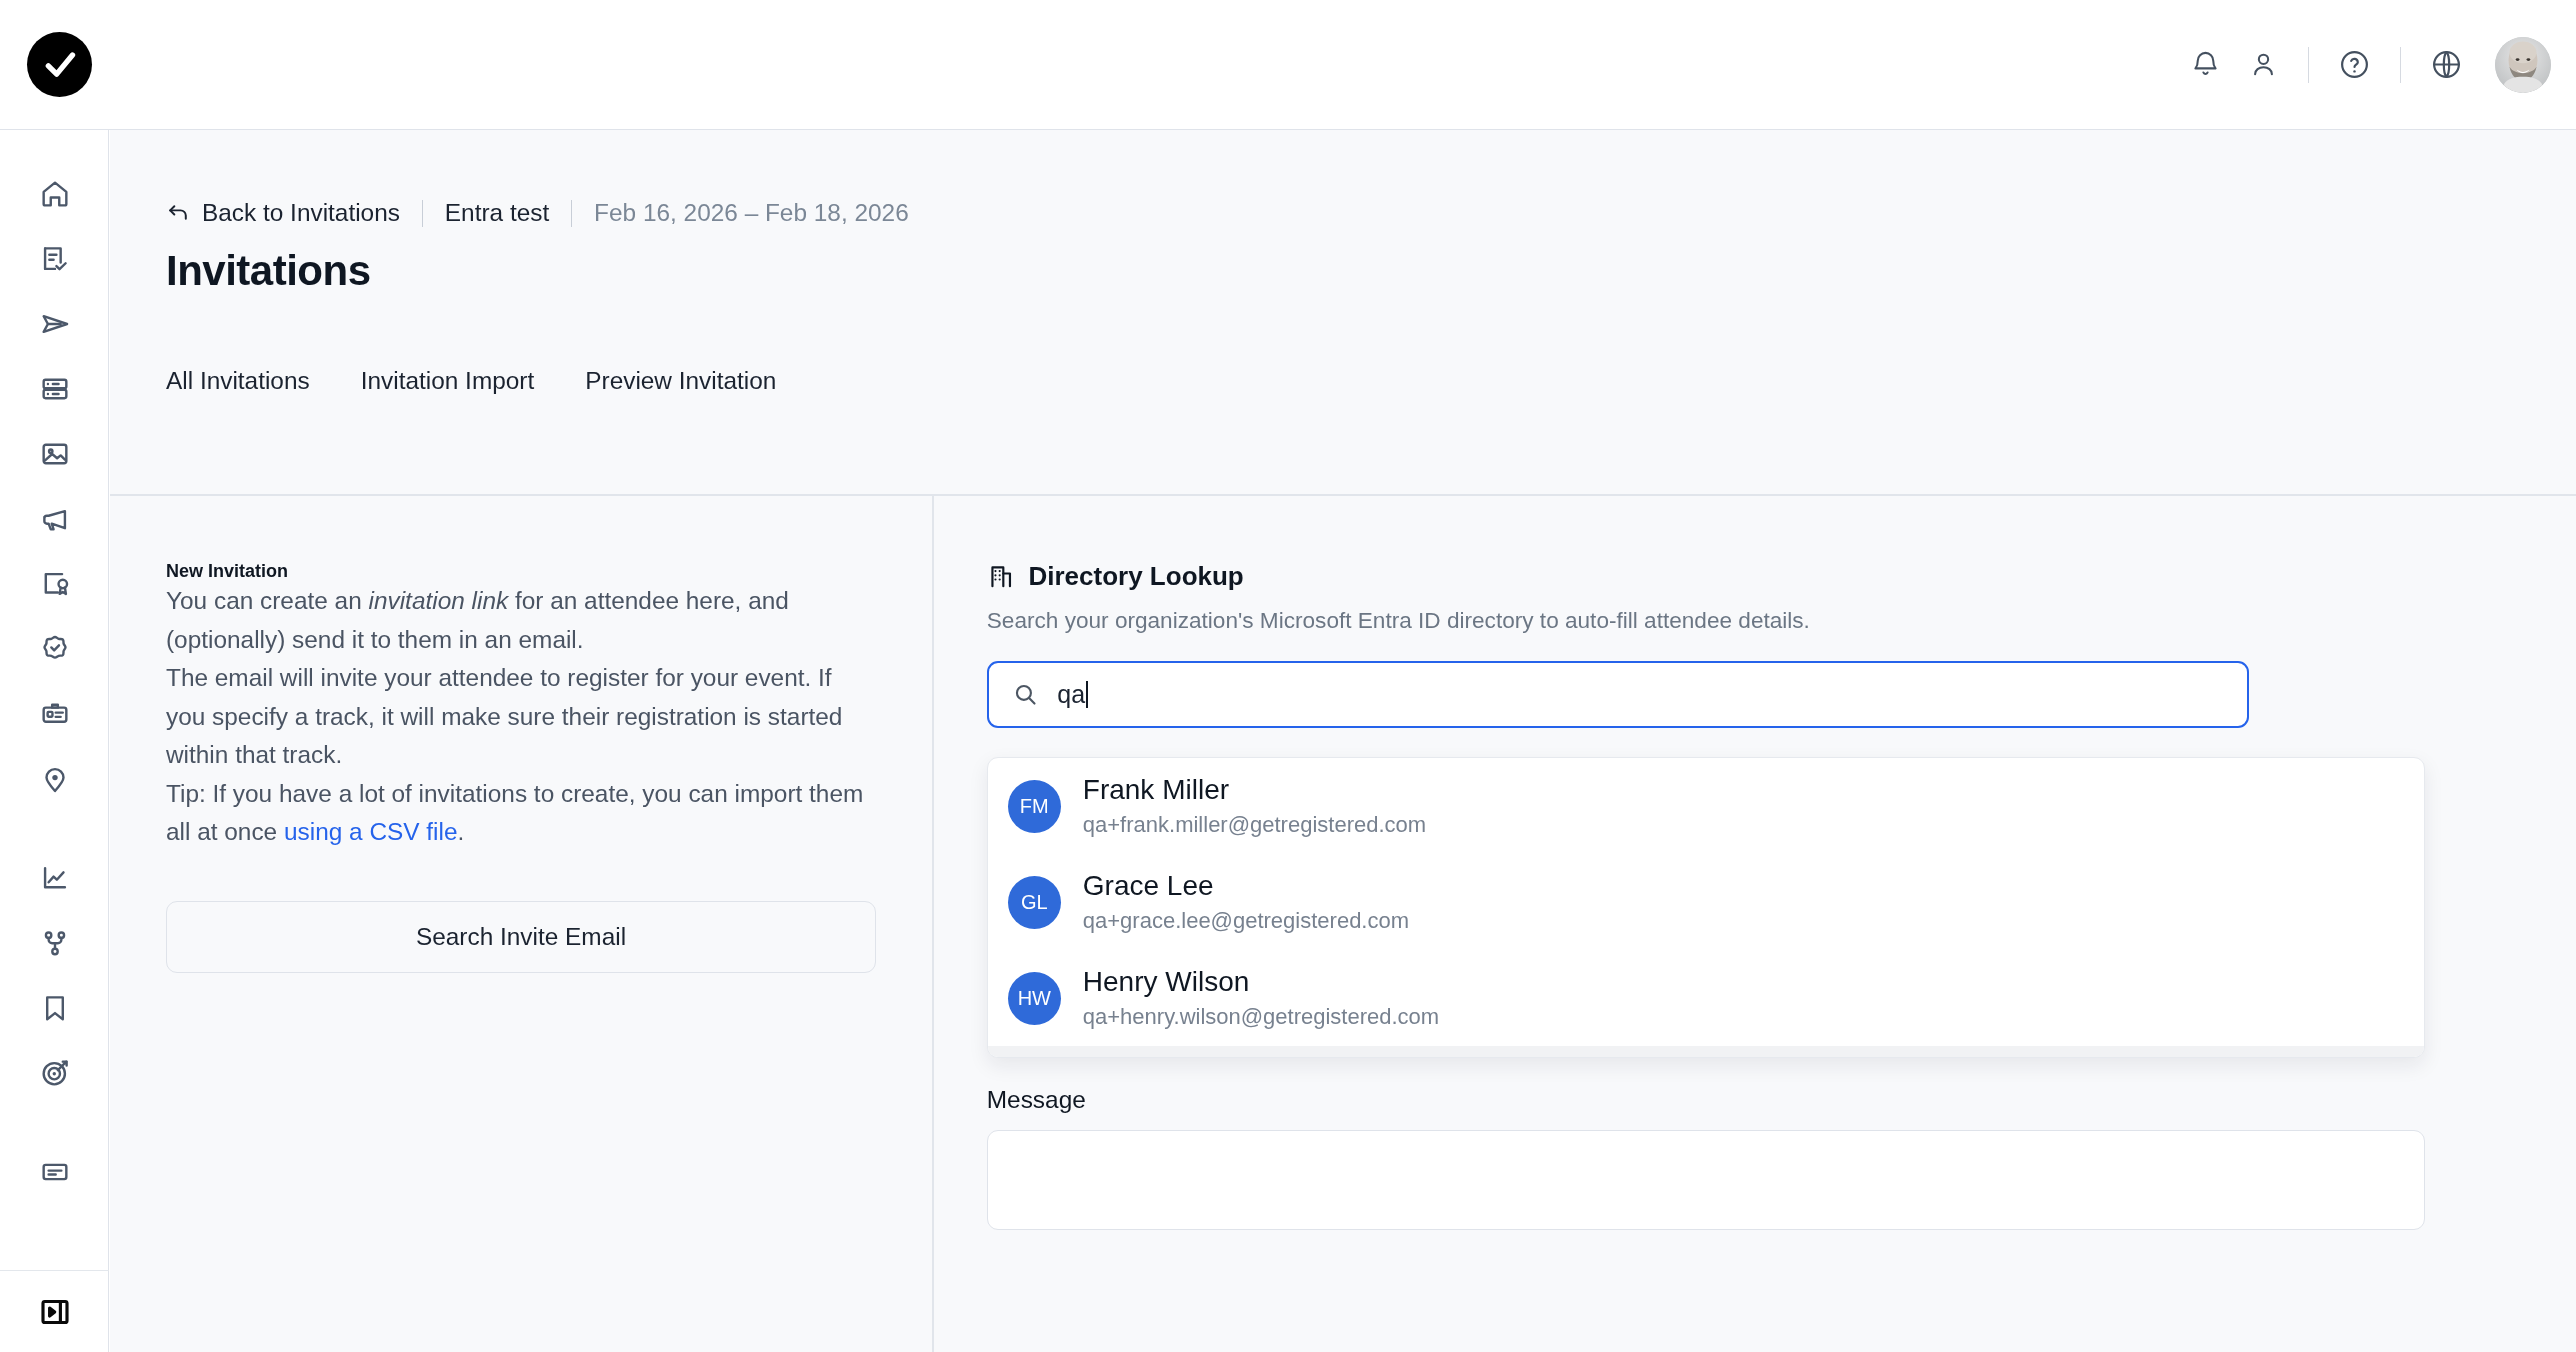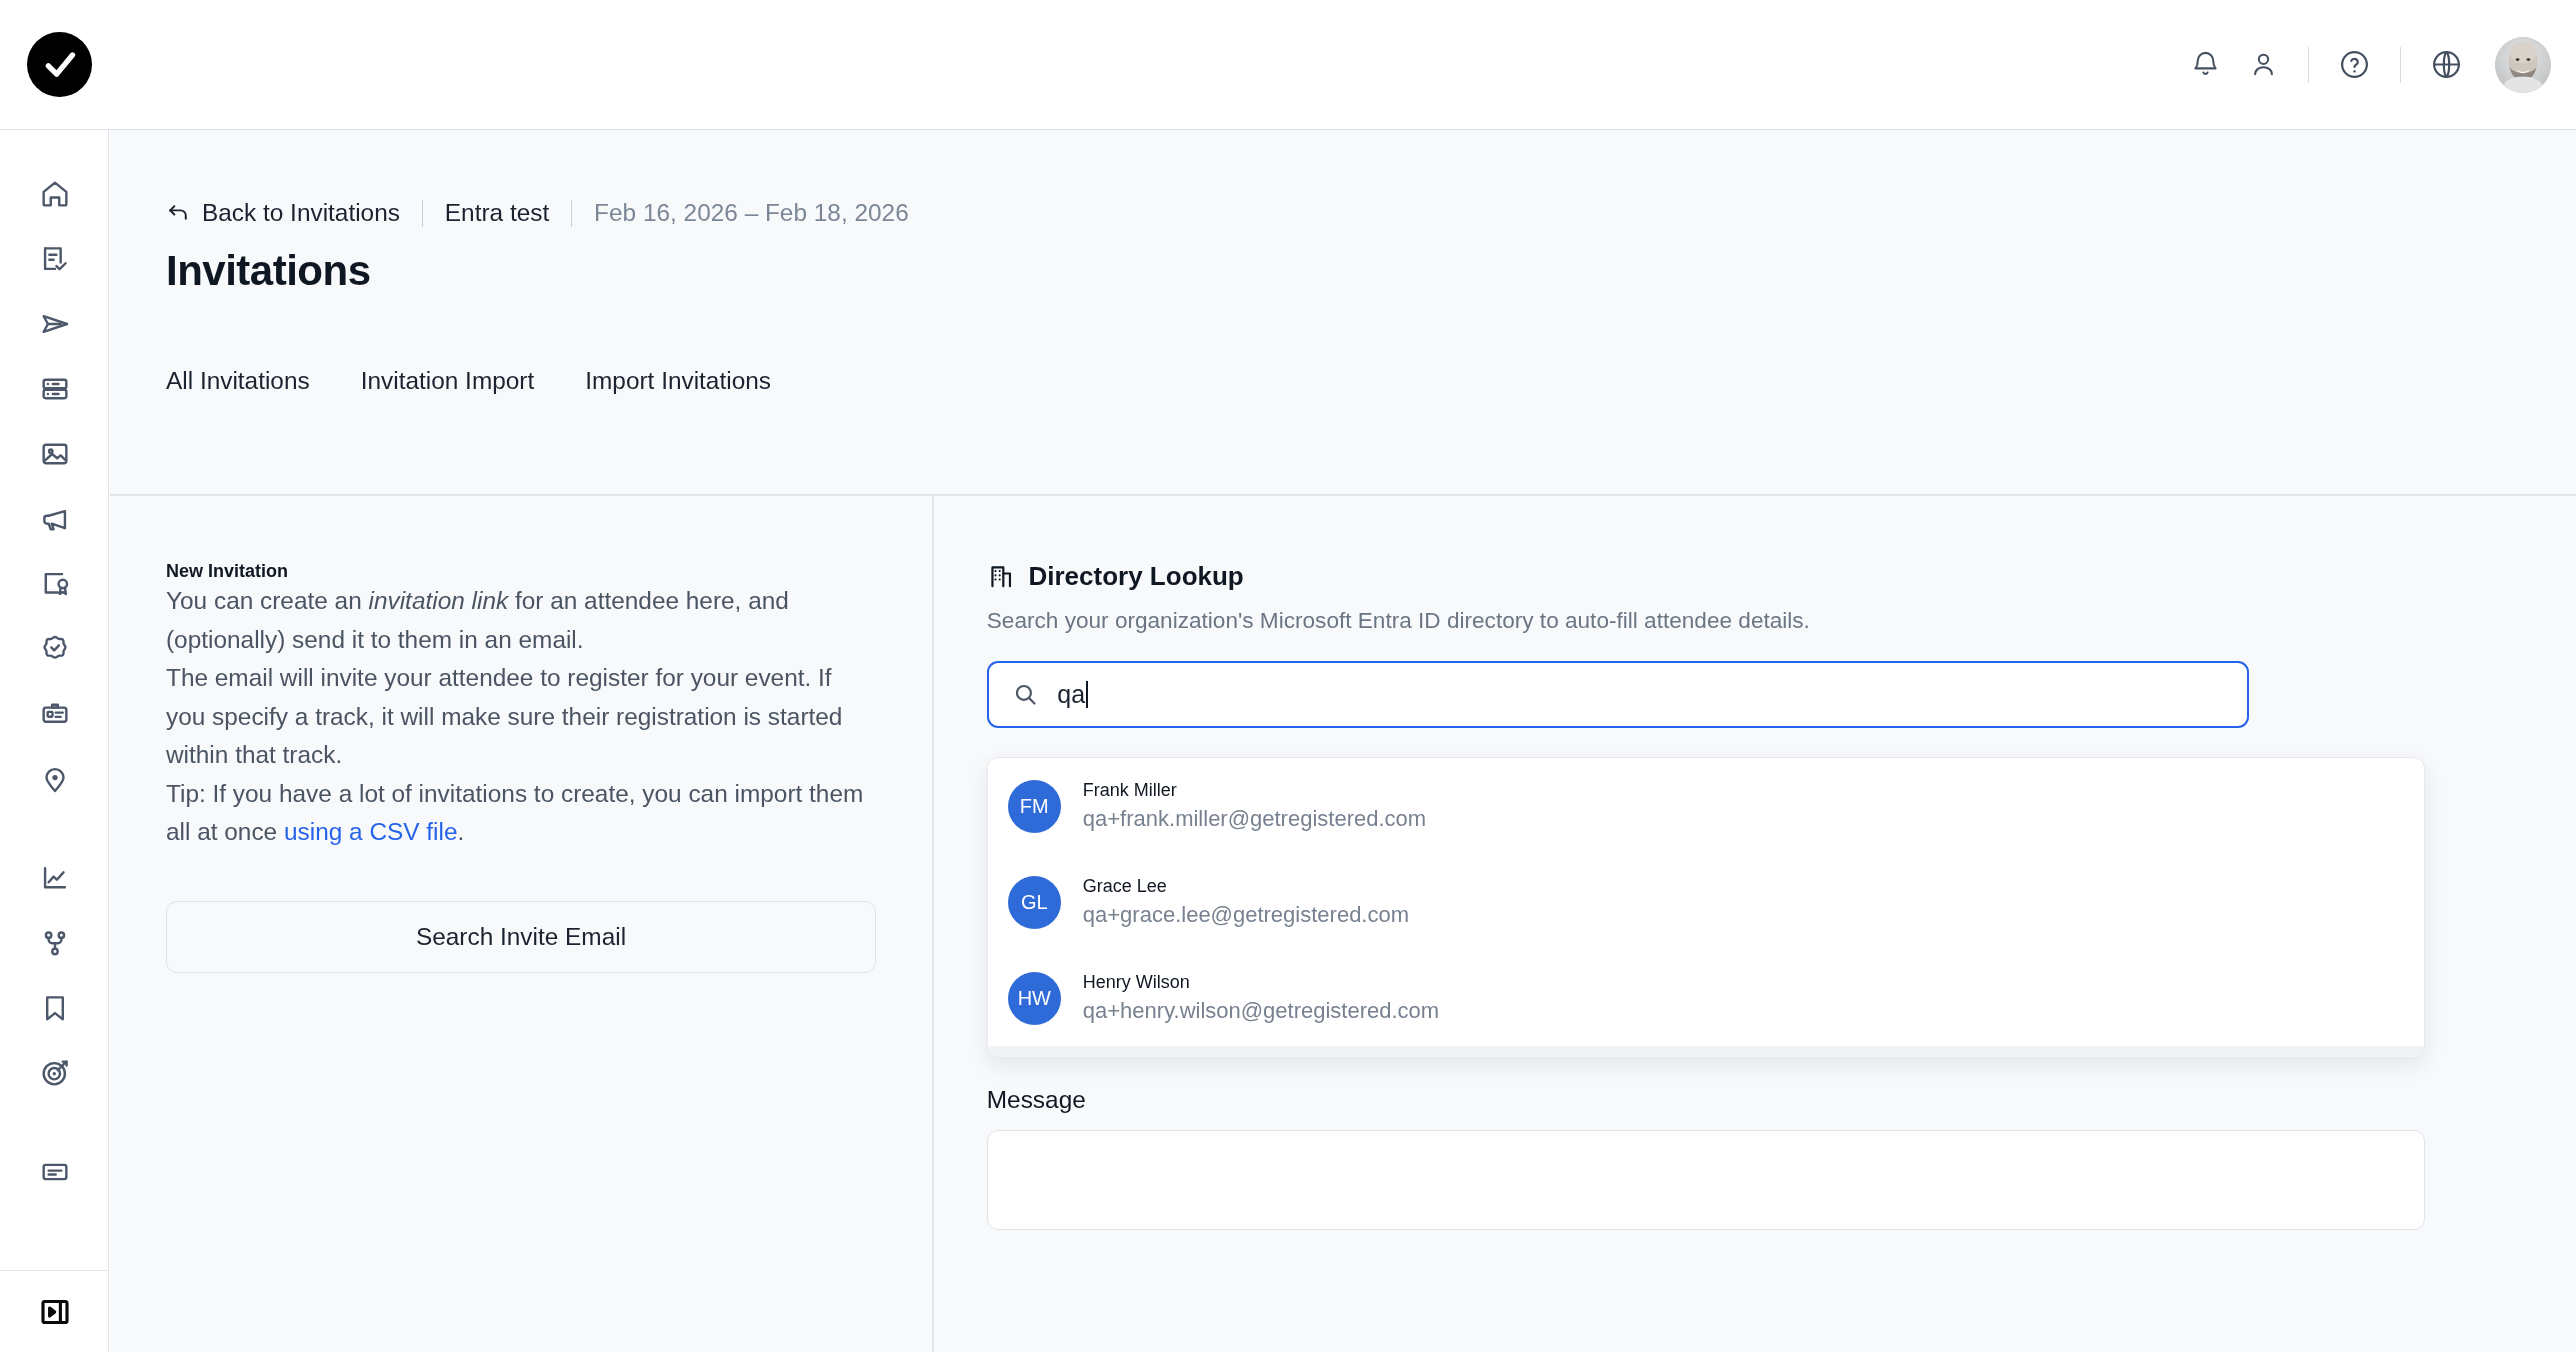--- a/index.html
+++ b/index.html
@@ -157,21 +157,21 @@
     padding: 0 20px; gap: 22px; cursor: pointer;
   }
   .drow.hl { background: #f1f2f4; }
   .dav {
     width: 53px; height: 53px; border-radius: 50%;
     background: #2f6ad9; color: #ffffff;
     display: flex; align-items: center; justify-content: center;
     font-size: 20px; flex: 0 0 auto;
   }
   .dtxt { display: flex; flex-direction: column; gap: 5.4px; }
-  .dname { font-size: 18px; color: #0f1722; }
+  .dname { font-size: 28px; color: #0f1722; }
   .dmail { font-size: 22px; color: #77818f; }
 
   .msg-label {
     position: absolute; top: 590px; left: 53px;
     font-size: 24.4px; color: #0f1722;
   }
   .msg-box {
     position: absolute; top: 634px; left: 53px;
     width: 1438px; height: 100px;
     border: 1.8px solid #dfe3ea; border-radius: 11px; background: #ffffff;
@@ -378,21 +378,21 @@
     <span class="bc-event">Entra test</span>
     <div class="bc-sep"></div>
     <span class="bc-dates">Feb 16, 2026 – Feb 18, 2026</span>
   </div>
 
   <div class="page-title">Invitations</div>
 
   <div class="tabs">
     <div class="tab">All Invitations</div>
     <div class="tab">Invitation Import</div>
-    <div class="tab">Import Invitations</div>
+    <div class="tab">Preview Invitation</div>
   </div>
   <div class="tabs-rule"></div>
 
   <div class="cols">
 
     <div class="col-left">
       <div class="sec-title">New Invitation</div>
 
       <div class="para">
         <span>You can create an </span><em>invitation link</em><span> for an attendee here, and (optionally) send it to them in an email.</span>

